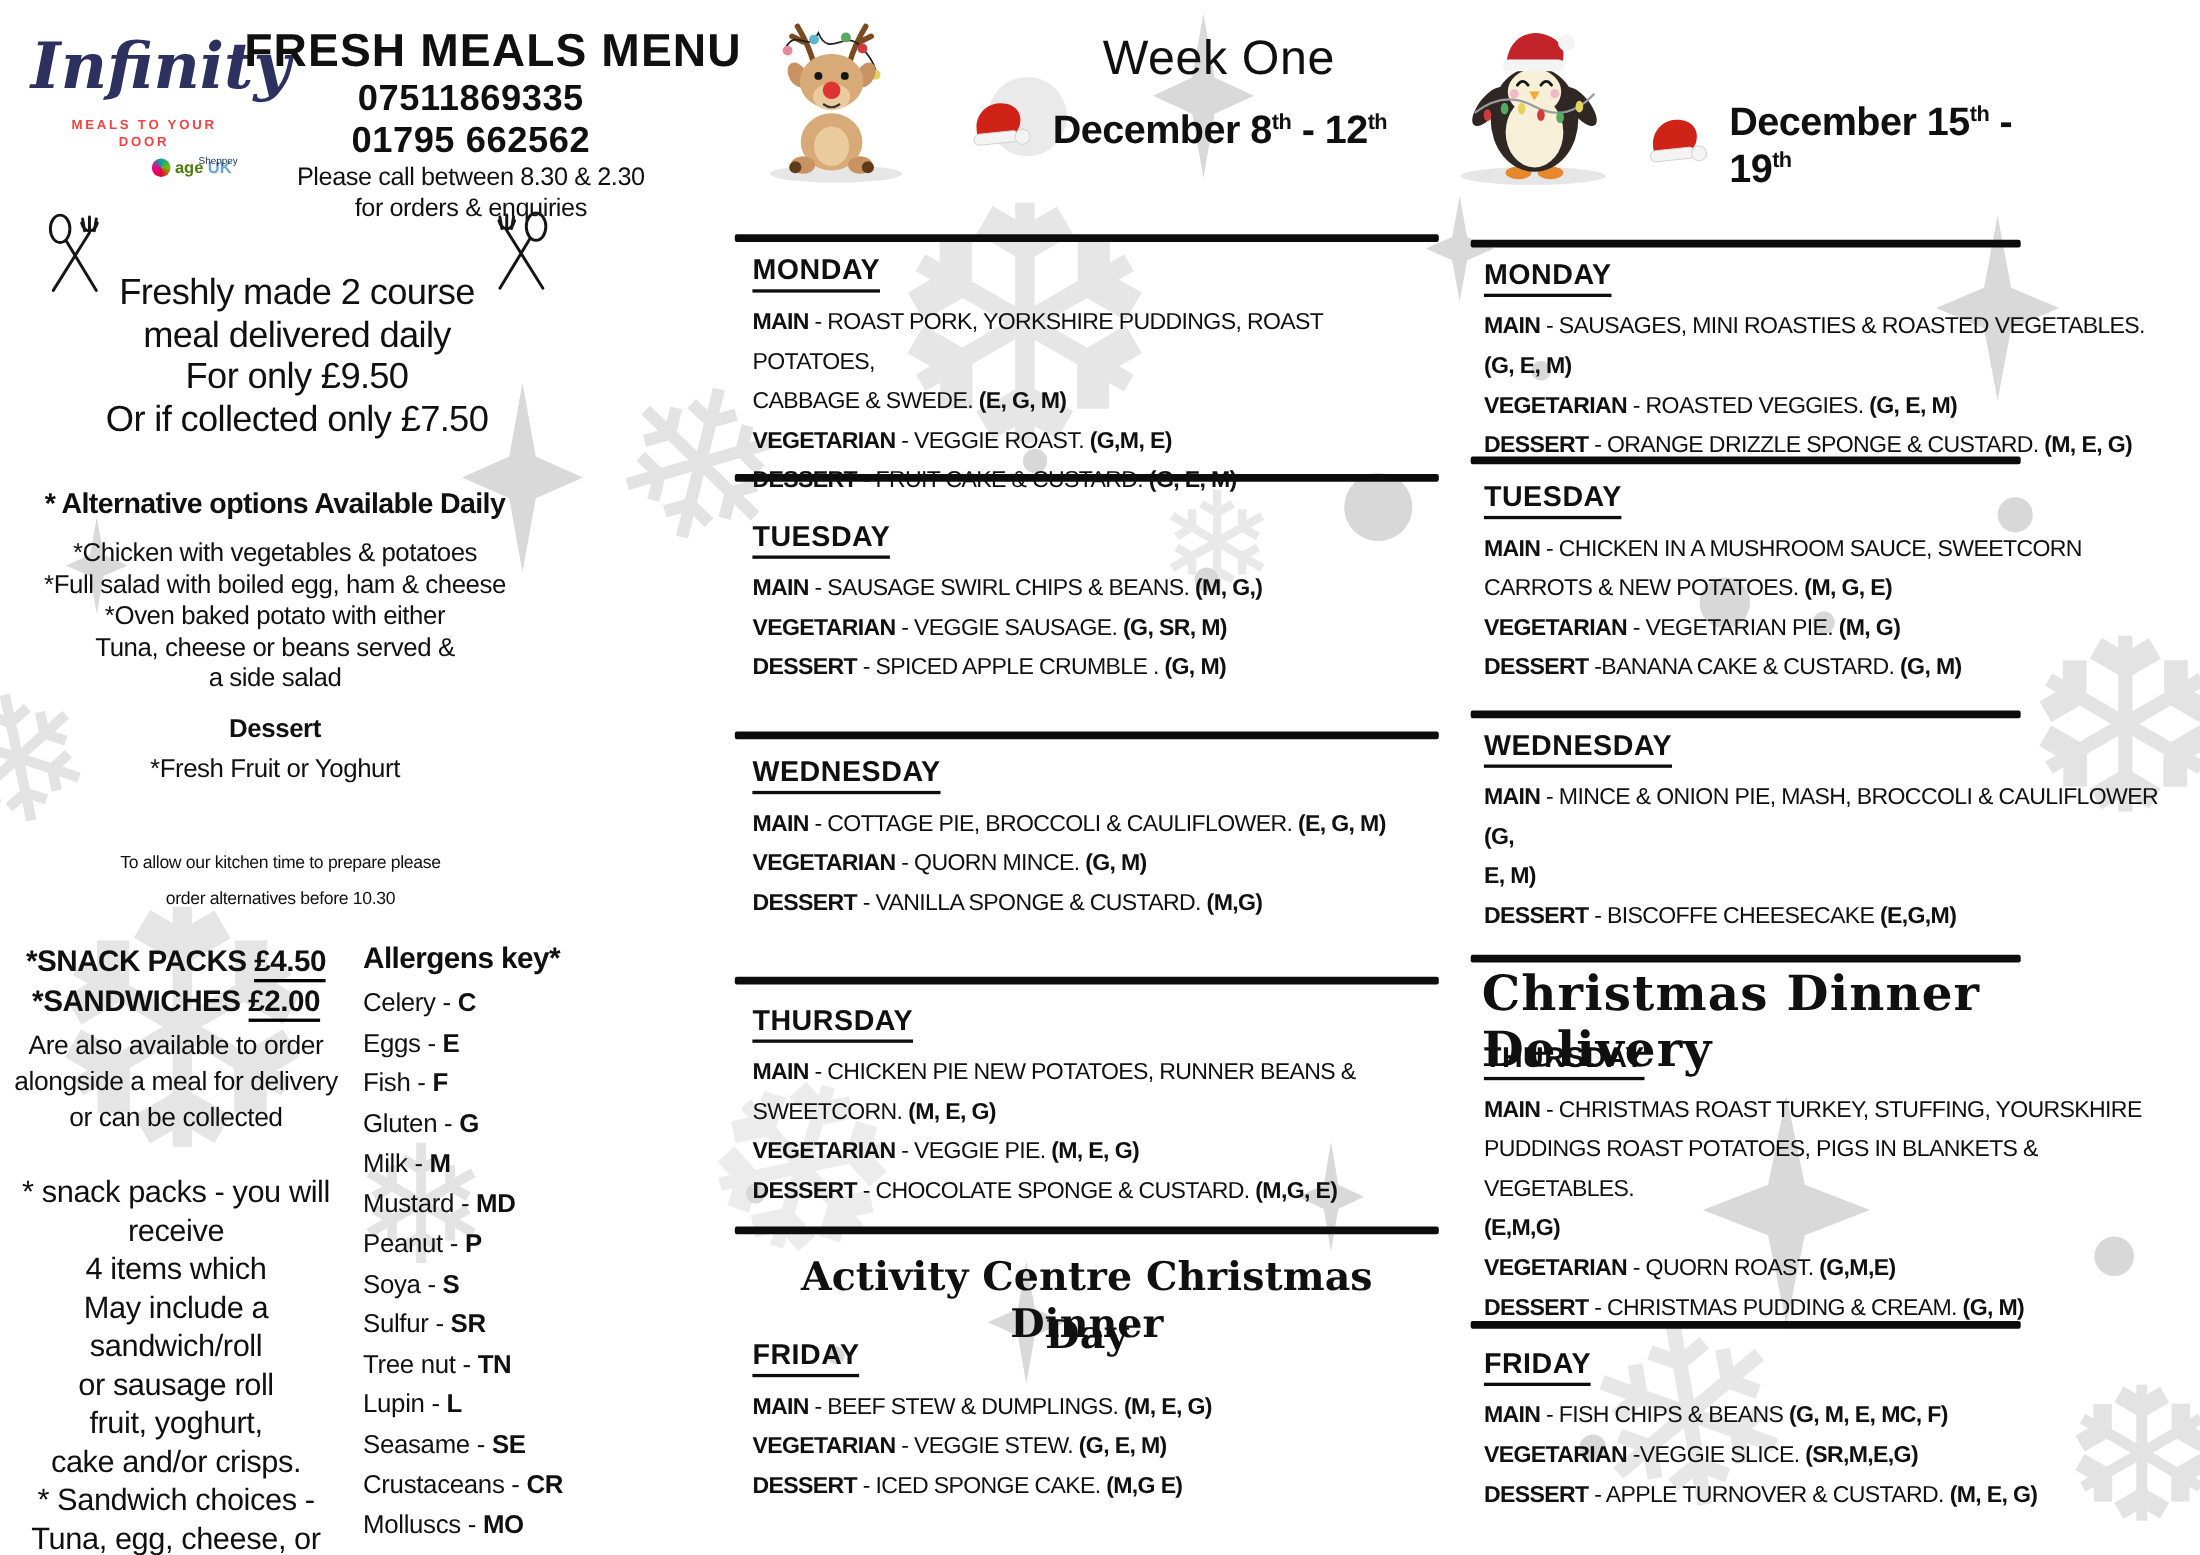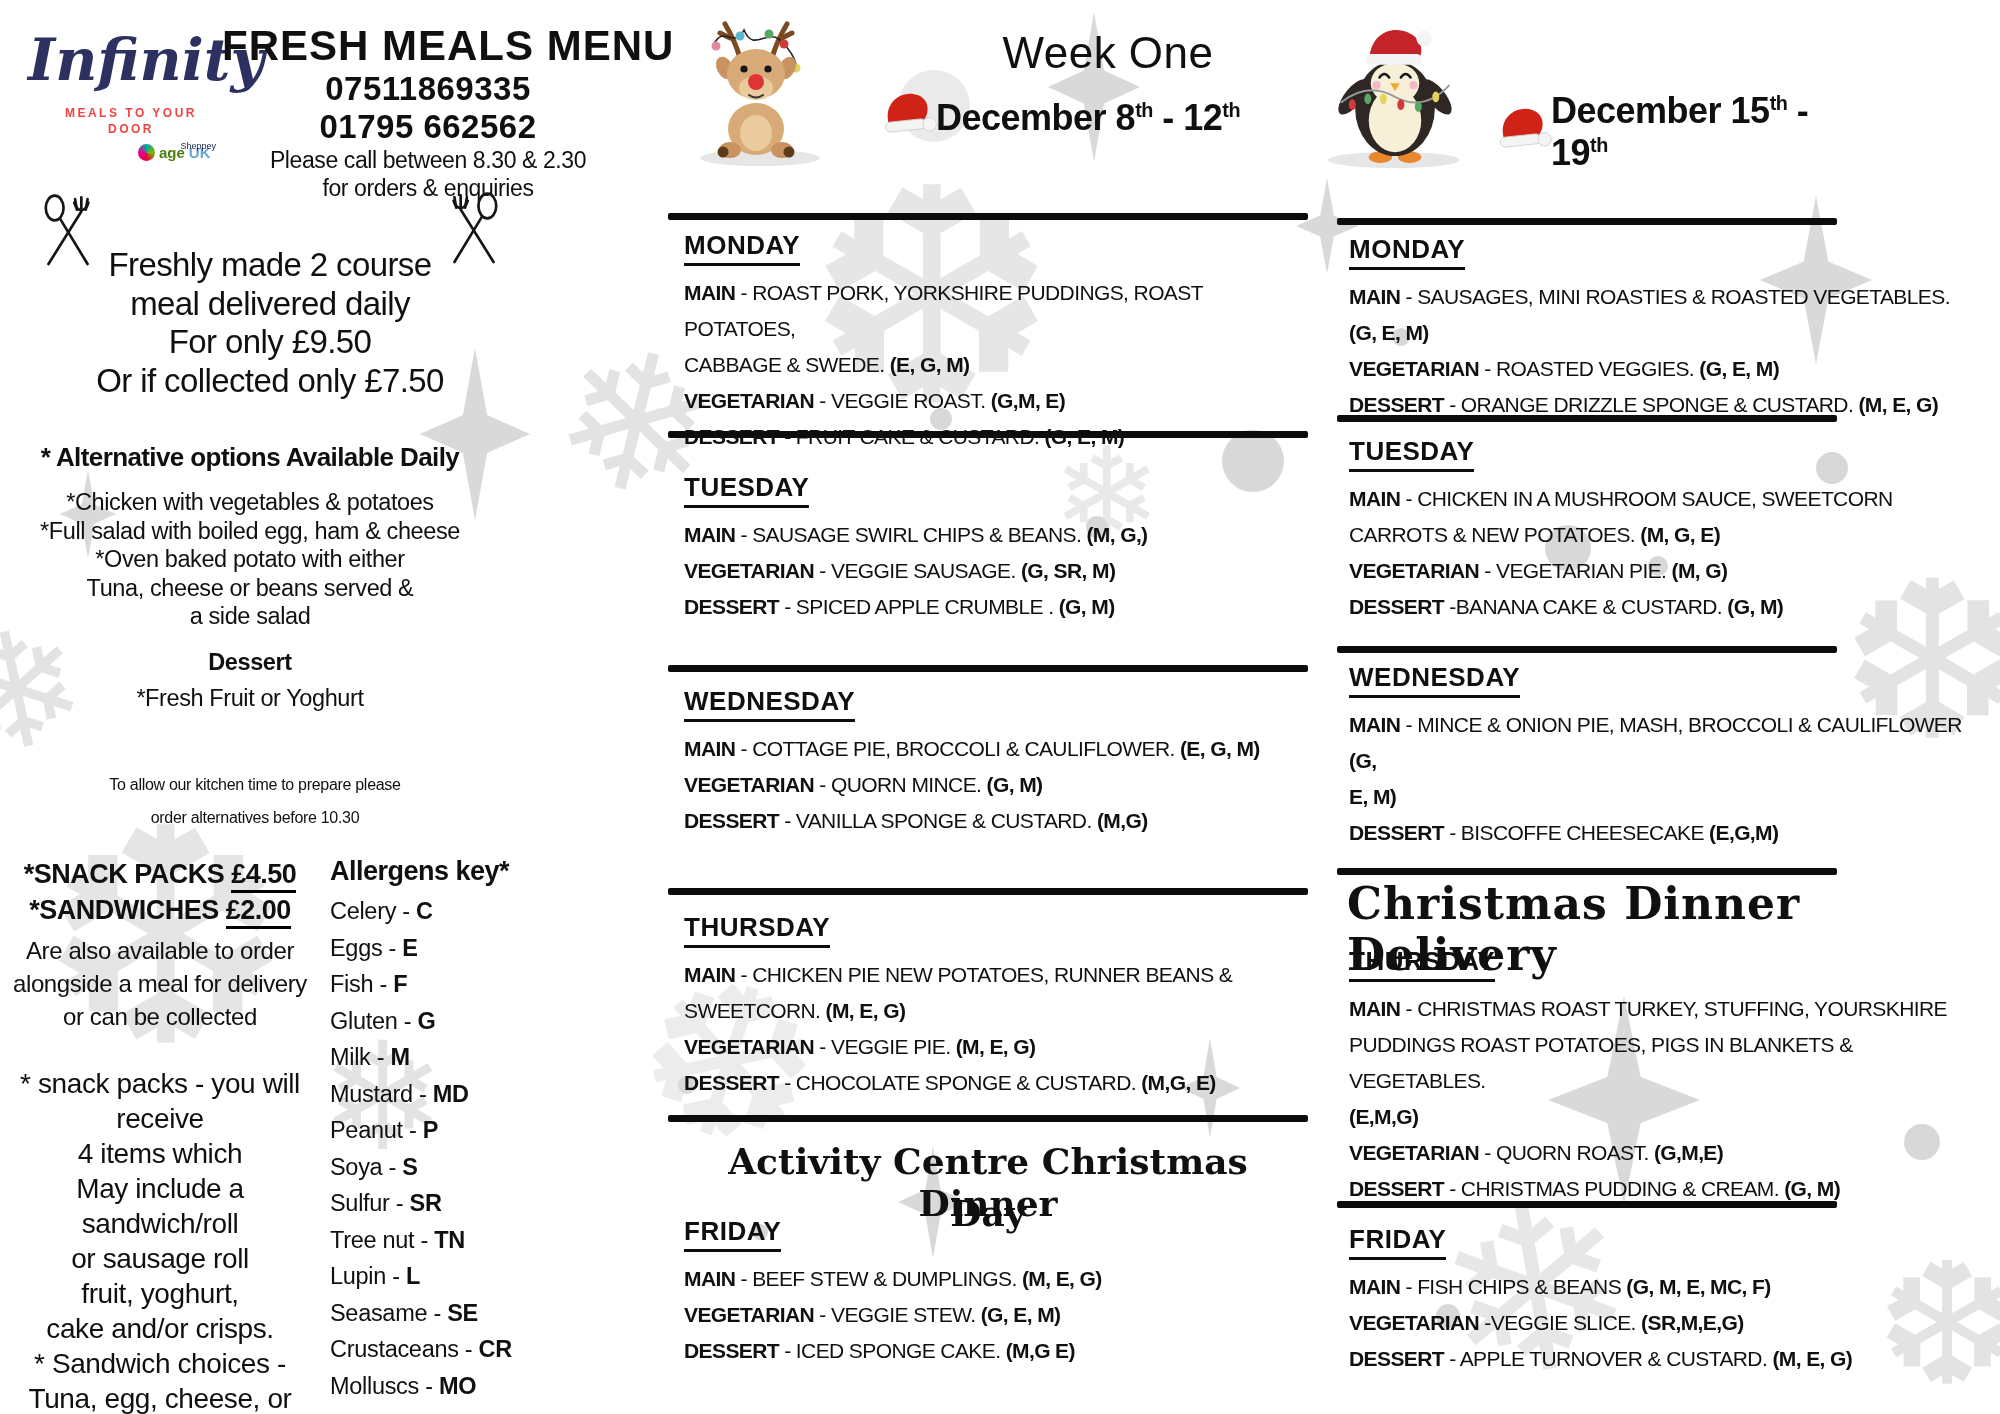--- a/index.html
+++ b/index.html
@@ -17,21 +17,21 @@
   
   .abs{position:absolute;}
   .col{position:absolute;top:0;z-index:1;}
   .rule{position:absolute;height:7px;background:#0c0c0c;left:0;border-radius:2px;}
   .day{position:absolute;left:16px;width:630px;}
   .day-name{font-size:26px;font-weight:700;letter-spacing:.5px;margin:0 0 9px 0;display:inline-block;border-bottom:3px solid #0d0d0d;padding-bottom:2px;}
   .mrow{font-size:21px;line-height:36px;margin:0;letter-spacing:-.6px;}
   .mrow span,.mrow b{white-space:pre-line;}
   .mrow b{font-weight:700;}
   .week-title{font-size:44px;letter-spacing:.5px;text-align:center;}
-  .date-row{display:flex;align-items:center;gap:0;font-weight:700;font-size:36px;letter-spacing:-.5px;}
+  .date-row{display:flex;align-items:center;gap:21px;font-weight:700;font-size:36px;letter-spacing:-.5px;}
   sup{font-size:.55em;vertical-align:super;font-weight:700;}
   .script-head{font-family:"DejaVu Serif",serif;font-weight:700;}
   
   .logo-script{font-family:"DejaVu Serif",serif;font-style:italic;font-weight:600;font-size:58px;color:#2c3160;}
   .logo-tag{color:#ef4444;font-size:12px;letter-spacing:2.5px;font-weight:700;text-align:center;line-height:16px;margin-top:11px;}
   .ageuk{display:flex;align-items:center;gap:4px;font-size:15px;}
   .swirl{width:17px;height:17px;border-radius:50%;background:conic-gradient(#00a5a0,#7ab800,#e4003b,#ec008c,#00a5a0);display:inline-block;}
   .ageuk .age{font-weight:800;color:#4d7c0f;}
   .ageuk .uk{font-weight:700;color:#6ba4d8;}
   .ageuk .region{font-size:9px;color:#13274f;position:relative;top:-7px;left:-34px;}

